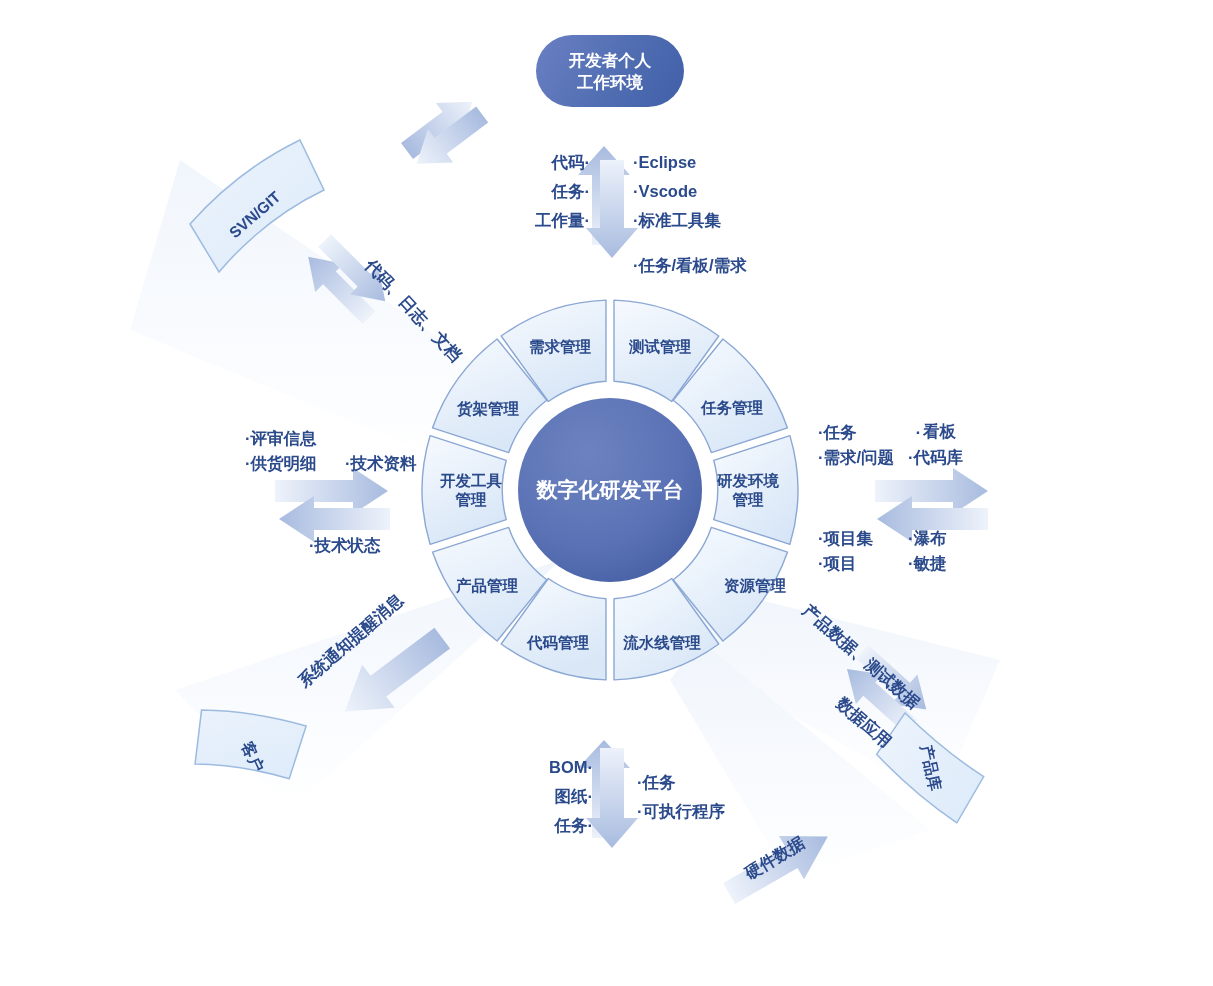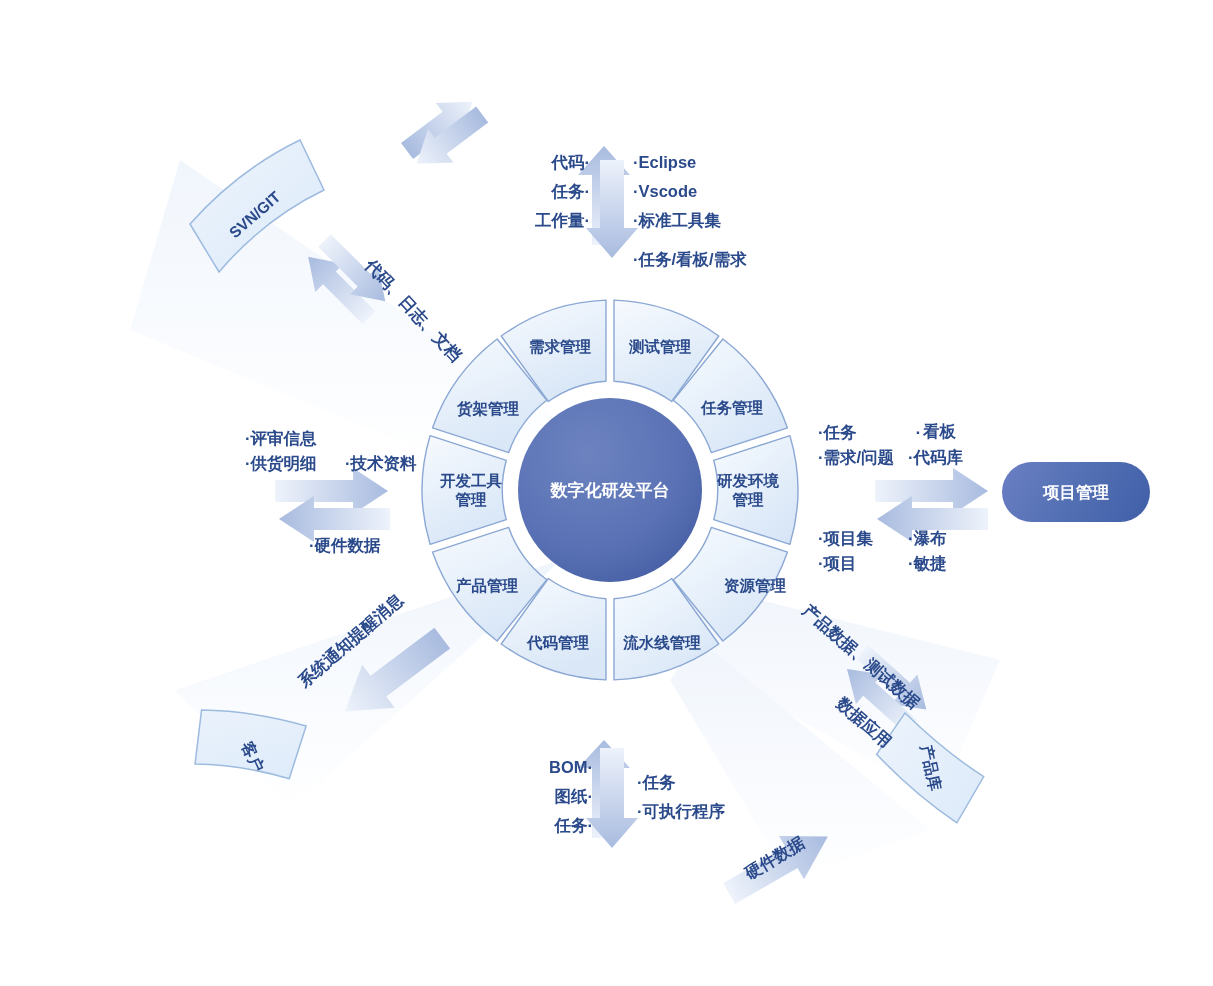--- a/index.html
+++ b/index.html
@@ -28,21 +28,21 @@
   .seglabel{
     position:absolute;
     color:#2b4a8b;font-weight:bold;font-size:15.5px;line-height:1.25;
     text-align:center;white-space:nowrap;
     transform:translate(-50%,-50%);
     pointer-events:none;
   }
   .hublabel{
     position:absolute;left:610px;top:490px;
     transform:translate(-50%,-50%);
-    color:#ffffff;font-weight:bold;font-size:17px;white-space:nowrap;
+    color:#ffffff;font-weight:bold;font-size:21px;white-space:nowrap;
   }
   .rot{position:absolute;transform-origin:50% 50%;}
   .cardlabel{
     position:absolute;color:#2b4a8b;font-weight:bold;font-size:15.5px;white-space:nowrap;
     transform:translate(-50%,-50%);
   }
 </style>
 </head>
 <body>
 
@@ -179,54 +179,55 @@
   <div class="seglabel" style="left:748px;top:490px;white-space:pre-line;">研发环境
 管理</div>
   <div class="seglabel" style="left:731px;top:586px;margin-left:24px;">资源管理</div>
   <div class="seglabel" style="left:662px;top:643px;">流水线管理</div>
   <div class="seglabel" style="left:558px;top:643px;">代码管理</div>
   <div class="seglabel" style="left:487px;top:586px;">产品管理</div>
   <div class="seglabel" style="left:471px;top:490px;white-space:pre-line;">开发工具
 管理</div>
   <div class="seglabel" style="left:488px;top:409px;">货架管理</div>
 
-
-  <div class="pill" style="left:1002px;top:462px;width:148px;height:60px;">项目管理</div>
+  <div class="pill" style="left:536px;top:35px;width:148px;height:72px;white-space:pre-line;">开发者个人
+工作环境</div>
+
 
 
 
   <div class="cardlabel" style="left:255px;top:215px;transform:translate(-50%,-50%) rotate(-41deg);">SVN/GIT</div>
 
   <div class="cardlabel" style="left:930px;top:768px;transform:translate(-50%,-50%) rotate(78deg);">产品库</div>
 
   <div class="cardlabel" style="left:252px;top:757px;transform:translate(-50%,-50%) rotate(65deg);">客户</div>
 
   <div class="txt b" style="left:528px;top:152px;text-align:right;width:62px;">代码·</div>
   <div class="txt b" style="left:528px;top:181px;text-align:right;width:62px;">任务·</div>
   <div class="txt b" style="left:511px;top:210px;text-align:right;width:79px;">工作量·</div>
 
   <div class="txt b" style="left:633px;top:152px;">·Eclipse</div>
   <div class="txt b" style="left:633px;top:181px;">·Vscode</div>
   <div class="txt b" style="left:633px;top:210px;">·标准工具集</div>
-  <div class="txt b" style="left:633px;top:249px;">·任务/看板/需求</div>
+  <div class="txt b" style="left:633px;top:255px;">·任务/看板/需求</div>
 
   <div class="txt b" style="left:818px;top:422px;">·任务</div>
   <div class="txt b" style="left:818px;top:447px;">·需求/问题</div>
   <div class="txt b" style="left:913px;top:422px;font-family:Liberation Mono, monospace;">·看板</div>
   <div class="txt b" style="left:908px;top:447px;">·代码库</div>
 
   <div class="txt b" style="left:818px;top:528px;">·项目集</div>
   <div class="txt b" style="left:818px;top:553px;">·项目</div>
   <div class="txt b" style="left:908px;top:528px;">·瀑布</div>
   <div class="txt b" style="left:908px;top:553px;">·敏捷</div>
 
   <div class="txt b" style="left:245px;top:428px;">·评审信息</div>
   <div class="txt b" style="left:245px;top:453px;">·供货明细</div>
   <div class="txt b" style="left:345px;top:453px;">·技术资料</div>
-  <div class="txt b" style="left:309px;top:535px;">·硬件数据</div>
+  <div class="txt b" style="left:309px;top:535px;">·技术状态</div>
 
   <div class="txt b" style="left:533px;top:757px;text-align:right;width:60px;">BOM·</div>
   <div class="txt b" style="left:533px;top:786px;text-align:right;width:60px;">图纸·</div>
   <div class="txt b" style="left:533px;top:815px;text-align:right;width:60px;">任务·</div>
 
   <div class="txt b" style="left:637px;top:772px;">·任务</div>
   <div class="txt b" style="left:637px;top:801px;">·可执行程序</div>
 
   <div class="txt b rot" style="left:376px;top:255px;transform:rotate(47deg);transform-origin:0 0;">代码、日志、文档</div>
 

